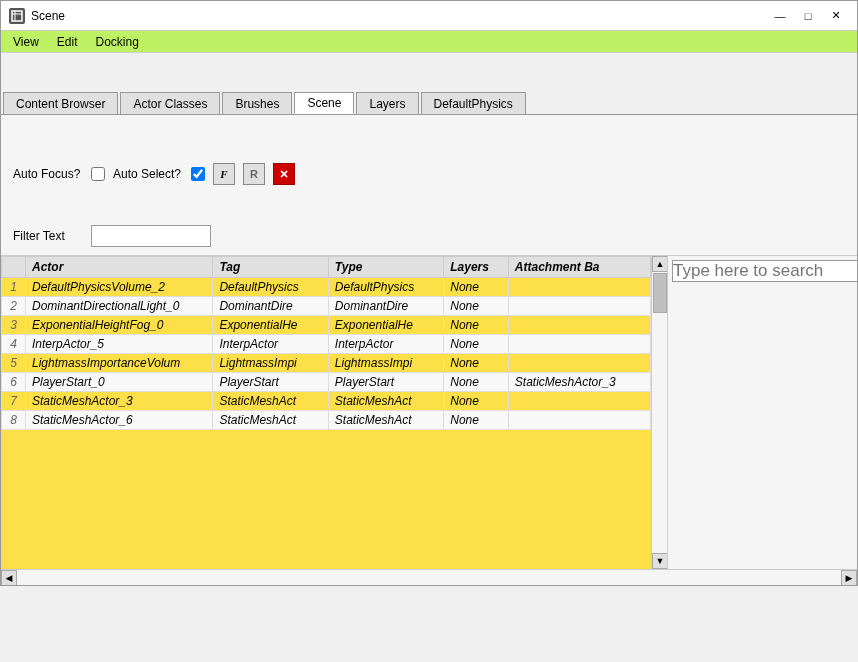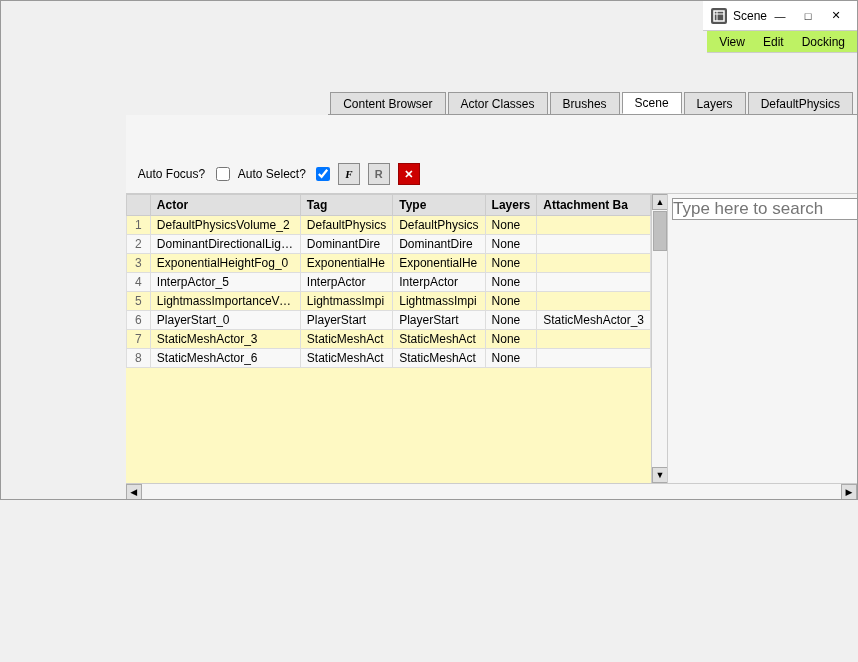--- a/index.html
+++ b/index.html
@@ -1,18 +1,18 @@
 <!DOCTYPE html>
 <html><head>
   <meta charset="utf-8">
   <style>
     * { box-sizing: border-box; margin: 0; padding: 0; }
     body { font-family: 'Segoe UI', Tahoma, Geneva, Verdana, sans-serif; font-size: 12px; background: #f0f0f0; color: #000; }
     
-    .window { width: 858px; height: 500px; background: #f0f0f0; border: 1px solid #999; display: flex; flex-direction: column; align-items: flex-end; }
+    .window { width: 858px; height: 586px; background: #f0f0f0; border: 1px solid #999; display: flex; flex-direction: column; }
     
     .title-bar { background: #fff; border-bottom: 1px solid #ccc; display: flex; align-items: center; padding: 4px 8px; justify-content: space-between; height: 30px; }
     .title-left { display: flex; align-items: center; gap: 6px; }
     .title-icon { width: 16px; height: 16px; background: #555; border-radius: 2px; display: flex; align-items: center; justify-content: center; }
     .title-text { font-size: 12px; font-weight: normal; }
     .title-controls { display: flex; gap: 2px; }
     .title-btn { width: 26px; height: 20px; border: none; background: transparent; cursor: pointer; font-size: 11px; display: flex; align-items: center; justify-content: center; }
     
     .menu-bar { background: #bef264; display: flex; align-items: center; gap: 2px; padding: 2px 4px; height: 22px; border-bottom: 1px solid #ccc; }
     .menu-item { padding: 2px 8px; cursor: pointer; font-size: 12px; }
@@ -33,21 +33,21 @@
     .toolbar-area { padding: 8px 12px; border-bottom: 1px solid #ccc; background: #f5f5f5; }
     .toolbar-row { display: flex; align-items: center; gap: 8px; margin-bottom: 6px; margin-top: 40px; }
     .toolbar-row:last-child { margin-bottom: 0; }
     .toolbar-label { font-size: 12px; min-width: 70px; }
     .toolbar-checkbox { width: 14px; height: 14px; }
     .toolbar-btn { width: 22px; height: 22px; border: 1px solid #888; background: #e0e0e0; cursor: pointer; display: flex; align-items: center; justify-content: center; font-size: 11px; font-weight: bold; }
     .toolbar-btn.red { background: #c00; color: white; border-color: #900; }
     .filter-type-select { width: 160px; height: 22px; border: 1px solid #999; background: white; font-size: 12px; padding: 0 4px; }
     .filter-text-input { width: 120px; height: 22px; border: 1px solid #999; background: white; font-size: 12px; padding: 0 4px; }
     
-    .table-container { flex: 1; overflow: auto; background: #fef9c3; position: relative; }
+    .table-container { flex: 1; overflow: auto; background: #fde047; position: relative; font-style: italic; }
     .actor-table { width: 100%; border-collapse: collapse; font-size: 12px; }
     .actor-table th { background: #e0e0e0; border: 1px solid #ccc; padding: 3px 6px; text-align: left; position: sticky; top: 0; z-index: 1; white-space: nowrap; font-weight: bold; }
     .actor-table td { border: 1px solid #ddd; padding: 2px 6px; white-space: nowrap; overflow: hidden; max-width: 150px; text-overflow: ellipsis; }
     .actor-table tr:nth-child(even) { background: #f8f8f8; }
     .row-num { width: 24px; text-align: center; color: #666; }
     
     .search-panel { width: 190px; min-width: 190px; border-left: 1px solid #ccc; background: #f5f5f5; display: flex; flex-direction: column; padding: 4px; }
     .search-row { display: flex; align-items: center; gap: 2px; }
     .search-input { flex: 1; height: 22px; border: 1px solid #999; font-size: 17px; padding: 0 0; background: white; }
     .search-icon-btn { width: 22px; height: 22px; border: 1px solid #888; background: #e0e0e0; cursor: pointer; display: flex; align-items: center; justify-content: center; }
@@ -117,20 +117,24 @@
 
       <div class="toolbar-area">
         <div class="toolbar-row">
           <span class="toolbar-label">Auto Focus?</span>
           <input type="checkbox" class="toolbar-checkbox" style="">
           <span class="toolbar-label">Auto Select?</span>
           <input type="checkbox" class="toolbar-checkbox" checked="" style="">
           <button class="toolbar-btn" style="font-style:italic; font-family:serif;">F</button>
           <button class="toolbar-btn" style="font-weight:bold; color:#666;">R</button>
           <button class="toolbar-btn red">✕</button>
+        </div>
+        <div class="toolbar-row">
+          <span class="toolbar-label">Filter Text</span>
+          <input type="text" class="filter-text-input" style="">
         </div>
       </div>
 
       <div class="content-area">
         <div class="table-and-scroll">
           <div class="table-container">
             <table class="actor-table">
               <thead>
                 <tr>
                   <th class="row-num"></th>

